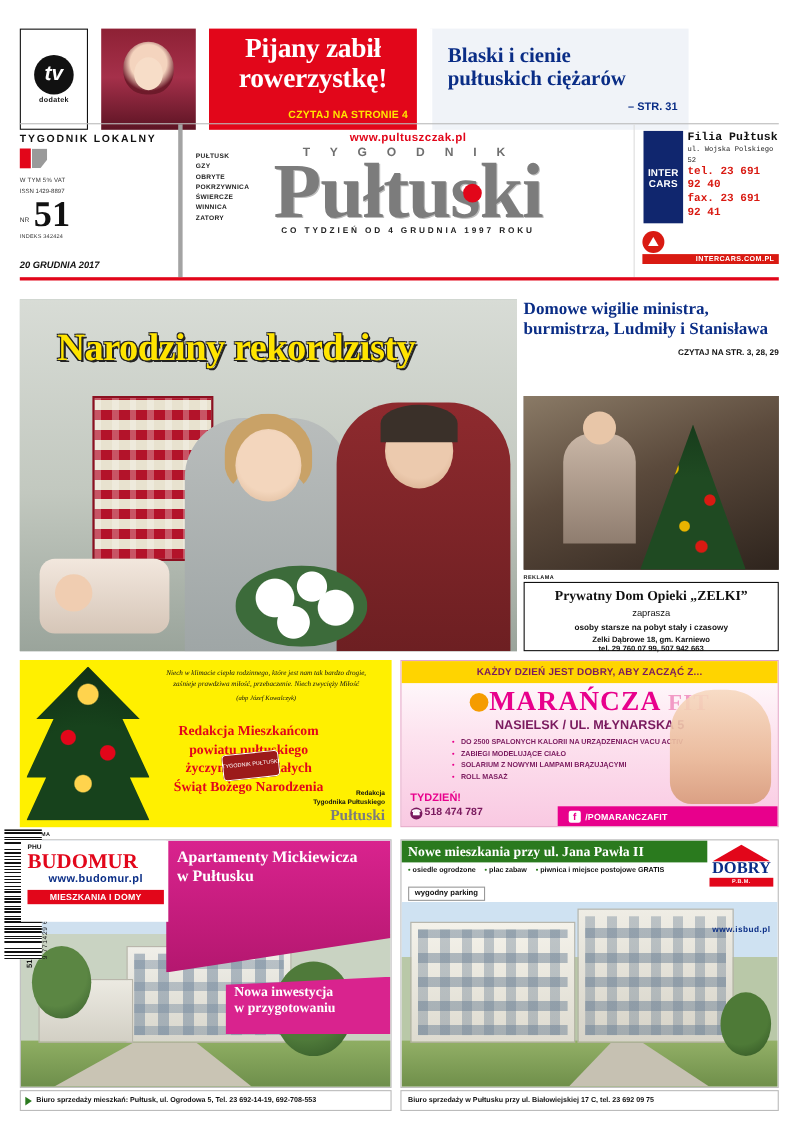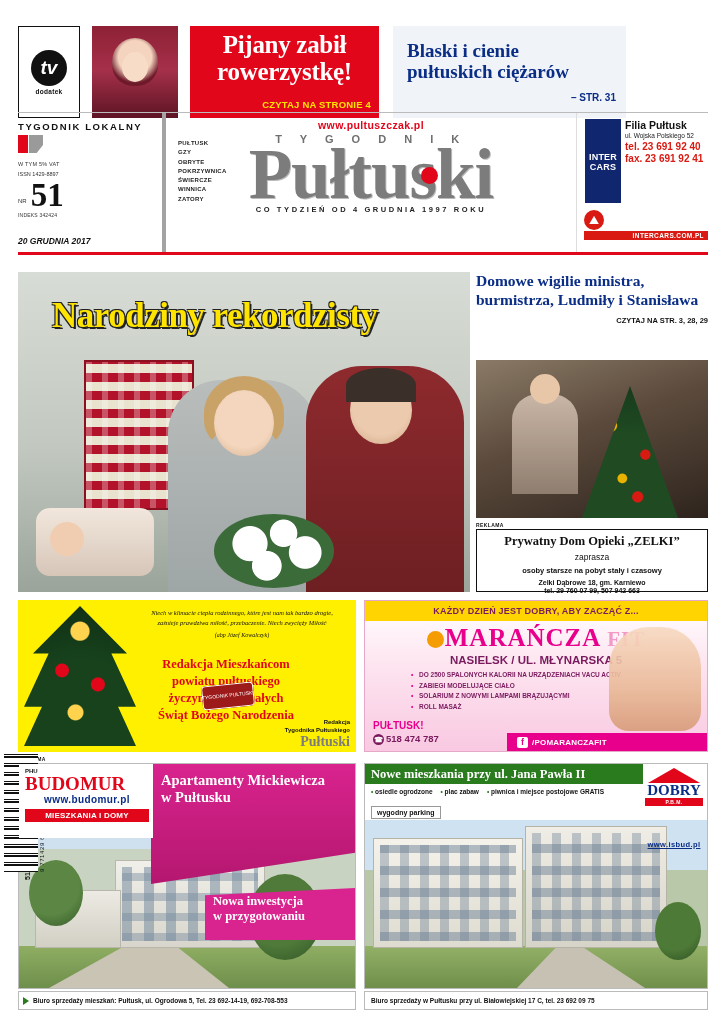--- a/index.html
+++ b/index.html
@@ -183,21 +183,21 @@
     border-left: 1px solid #ddd;
     display: flex; gap: 4px;
   }
   .ic-logo {
     width: 36px; height: 84px;
     background: #10266e; color: #fff;
     display: flex; flex-direction: column; align-items: center;
     justify-content: center; gap: 1px; padding-top:3px;
   }
   .ic-logo b { font-size: 9px; line-height: 1; letter-spacing: .2px;}
-  .ic-info { flex: 1; }
+  .ic-info { flex: 1; font-family: Liberation Mono, monospace; }
   .ic-info .t { font-size: 10.5px; font-weight: bold; color: #111; }
   .ic-info .a { font-size: 6.5px; color: #222; line-height: 1.5; }
   .ic-info .p { font-size: 10px; font-weight: bold; color: #d91a12; line-height:1.25;}
   .ic-bottom {
     position: absolute; right: 0; bottom: 12px;
     width: 124px;
   }
   .ic-bar {
     background: #d91a12; color: #fff; font-size: 6.5px; font-weight: bold;
     text-align: right; padding: 1px 4px; letter-spacing: .4px;
@@ -591,21 +591,21 @@
   }
   .isb .logo .nm {
     font-family:"Liberation Serif", serif;
     font-size: 15px; font-weight:bold; color:#0a2d86; line-height:1;
   }
   .isb .logo .sub {
     background:#e2061a; color:#fff; font-size:5px; font-weight:bold;
     padding: 1px 0; letter-spacing:.4px;
   }
   .isb .logo .www {
-    font-size: 7.5px; font-weight:bold; color:#0a2d86; margin-top:34px;text-decoration:underline;
+    font-size: 7.5px; font-weight:bold; color:#0a2d86; margin-top:34px;
   }
   .isb .photo {
     position:absolute; left: 0; right: 0; top: 56px; bottom: 0;
     background: linear-gradient(180deg,#cfe2f2 0 30%, #b9c8a8 30% 100%);
     overflow:hidden;
   }
   .isb .b1 {
     position:absolute; left: 8px; top: 18px; width: 150px; height: 110px;
     background: linear-gradient(180deg,#f4f2ea 0%, #dedbd0 100%);
     border:1px solid #b5b2a6;
@@ -830,21 +830,21 @@
       <span class="fit">FIT</span>
     </div>
     <div class="addr">NASIELSK / UL. MŁYNARSKA 5</div>
     <ul>
       <li>DO 2500 SPALONYCH KALORII NA URZĄDZENIACH VACU ACTIV</li>
       <li>ZABIEGI MODELUJĄCE CIAŁO</li>
       <li>SOLARIUM Z NOWYMI LAMPAMI BRĄZUJĄCYMI</li>
       <li>ROLL MASAŻ</li>
     </ul>
     <div class="girl"></div>
-    <div class="zad">PUŁTUSK!</div>
+    <div class="zad">TYDZIEŃ!</div>
     <div class="tel">
       <span class="ic">☎</span><span>518 474 787</span>
     </div>
     <div class="fbbar">
       <span class="f">f</span>
         <span>/POMARANCZAFIT</span>
     </div>
   </div>
 
   <div class="reklama-lab">REKLAMA</div>

